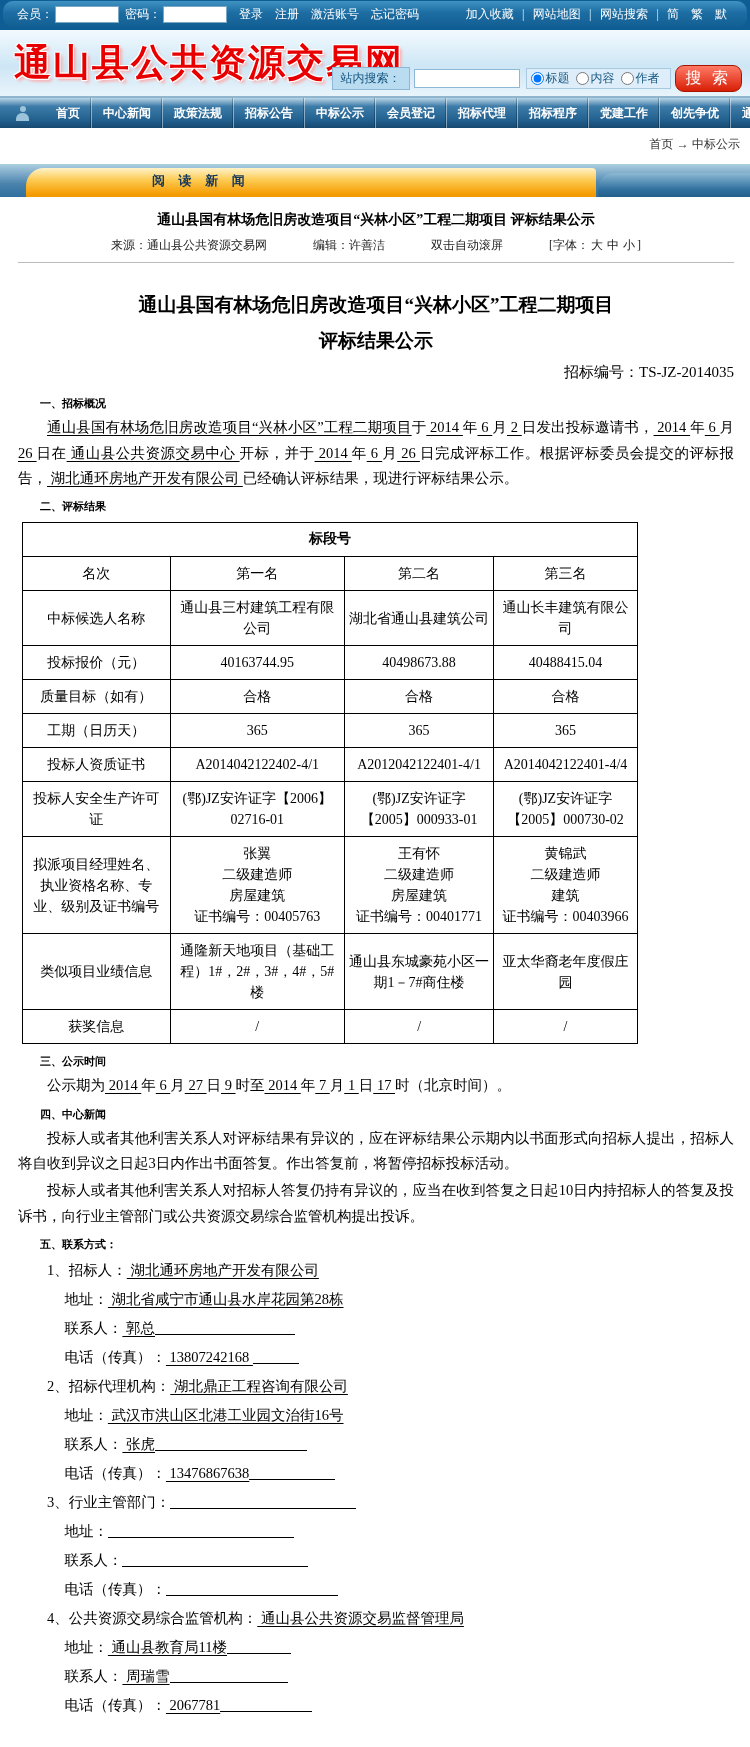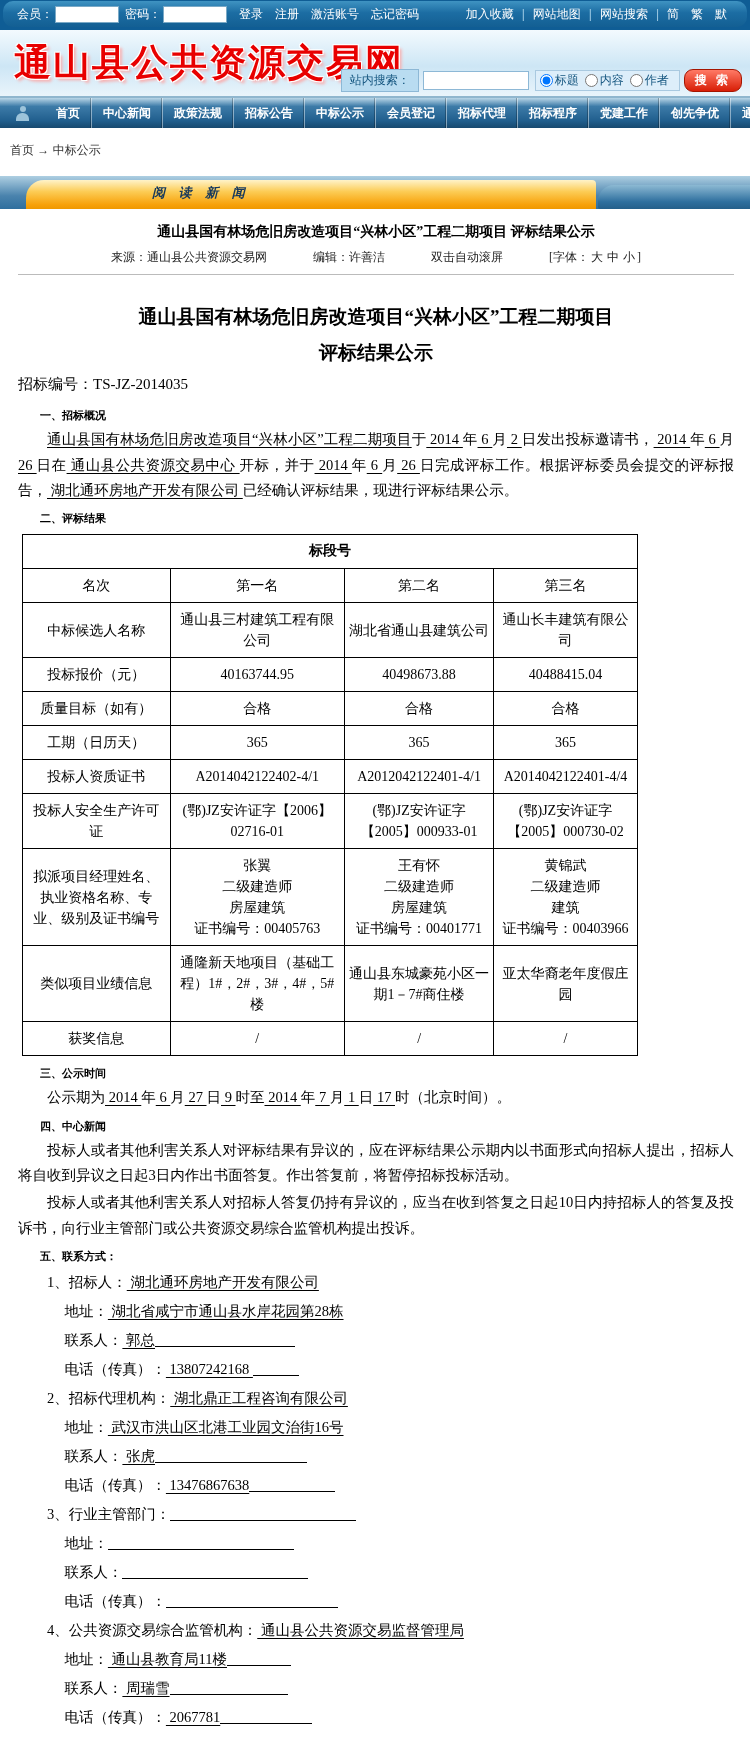--- a/index.html
+++ b/index.html
@@ -16,47 +16,47 @@
 
   
   .header{height:66px;background:linear-gradient(180deg,#f3fafe,#cde6f5 55%,#e9f4fb);position:relative;border-bottom:2px solid #8fb6ce;}
   .logo{position:absolute;left:14px;top:8px;font-size:37px;font-weight:bold;color:#e80000;letter-spacing:2px;text-shadow:-1px -1px 0 #fff,1px -1px 0 #fff,-1px 1px 0 #fff,1px 1px 0 #fff,3px 3px 3px #f9b0b0;}
   .search{position:absolute;right:8px;bottom:4px;display:flex;align-items:center;font-size:12px;color:#14557f;}
   .search .slabel{background:#b9dcf1;border:1px solid #8db8d6;padding:2px 8px;margin-right:4px;}
   .search input[type=text]{width:100px;height:15px;border:1px solid #8db8d6;margin-right:6px;}
   .search .scope{background:#ddeefa;border:1px solid #a9c9e0;padding:1px 4px;display:flex;align-items:center;margin-right:4px;}
   .search .scope label{margin-right:6px;display:flex;align-items:center;}
   .search .scope input{margin:0 2px 0 0;}
-  .btn-search{background:linear-gradient(180deg,#ff7a66,#d81e06);color:#fff;border:1px solid #a51500;border-radius:9px;font-size:12px;padding:2px 10px;letter-spacing:3px;cursor:pointer;font-weight:bold;}
+  .btn-search{background:linear-gradient(180deg,#ff7a66,#d81e06);color:#fff;border:1px solid #a51500;border-radius:9px;font-size:16px;padding:2px 10px;letter-spacing:3px;cursor:pointer;}
 
   
   .nav{height:30px;background:linear-gradient(180deg,#b9d6e7,#3d7ba8 28%,#215f8e 75%,#17496f);display:flex;align-items:stretch;color:#fff;font-size:12px;font-weight:bold;}
   .nav .item{display:flex;align-items:center;padding:0 11px;border-right:1px solid rgba(255,255,255,.45);box-shadow:inset -1px 0 0 rgba(0,0,0,.25);cursor:pointer;white-space:nowrap;}
   .nav .person{display:flex;align-items:center;padding:0 16px;}
   .person-shape{width:13px;height:15px;position:relative;display:inline-block;}
   .person-shape::before{content:"";position:absolute;left:3.5px;top:0;width:6px;height:6px;border-radius:50%;background:#9cc3da;}
   .person-shape::after{content:"";position:absolute;left:0;bottom:0;width:13px;height:8px;border-radius:6px 6px 0 0;background:#9cc3da;}
 
   
-  .crumb{font-size:12px;color:#333;padding:14px 10px;}
+  .crumb{font-size:12px;color:#333;padding:8px 10px;text-align:right;}
   .crumb a{color:#333;text-decoration:none;cursor:pointer;}
 
   
   .banner{height:33px;background:linear-gradient(180deg,#aecfe2,#4a83ad 60%,#2f6f9e);position:relative;overflow:hidden;margin-top:3px;}
   .banner .orange{position:absolute;left:26px;top:4px;bottom:0;width:570px;background:linear-gradient(180deg,#fff3c9,#fccc55 40%,#f7a10a 85%,#ef9800);border-radius:18px 4px 0 0;}
   .banner .cap{position:absolute;right:0;top:9px;width:152px;height:24px;background:linear-gradient(180deg,#8cb9d3,#2e6f9e 70%,#245f8a);border-radius:16px 0 0 2px;}
-  .banner .blabel{position:absolute;left:152px;top:8px;font-size:13px;font-weight:bold;color:#16385c;letter-spacing:5px;font-style:italic;}
+  .banner .blabel{position:absolute;left:152px;top:8px;font-size:13px;font-weight:bold;color:#16385c;letter-spacing:5px;}
 
   
   .article{padding:4px 16px 0 18px;}
   .list-title{text-align:center;font-weight:bold;font-size:14px;margin:10px 0 8px;}
   .meta{display:flex;justify-content:center;gap:46px;font-size:12px;color:#222;padding-bottom:8px;border-bottom:1px solid #bbb;}
   .meta .fsize{cursor:pointer;margin:0 2px;}
   .btitle{text-align:center;font-size:19px;font-weight:bold;margin-top:24px;line-height:1.9;}
-  .bidno{text-align:left;font-size:15px;margin:4px 0 14px;}
+  .bidno{text-align:right;font-size:15px;margin:4px 0 14px;}
   .sec{font-size:11px;font-weight:bold;margin:8px 0 4px;text-indent:2em;}
   .para{font-size:14.5px;line-height:1.75;text-align:justify;text-indent:2em;margin:2px 0;}
   u{text-underline-offset:3px;}
   .blank{display:inline-block;border-bottom:1px solid #000;height:1em;vertical-align:-2px;}
 
   
   table.bid{border-collapse:collapse;width:86%;margin:8px 0 10px 4px;font-size:14px;text-align:center;}
   table.bid th,table.bid td{border:1px solid #000;padding:6px 4px;font-weight:normal;white-space:pre-line;line-height:1.5;}
   table.bid th{font-weight:bold;font-family:Liberation Mono, monospace;}
   table.bid td:first-child{width:24%;}

